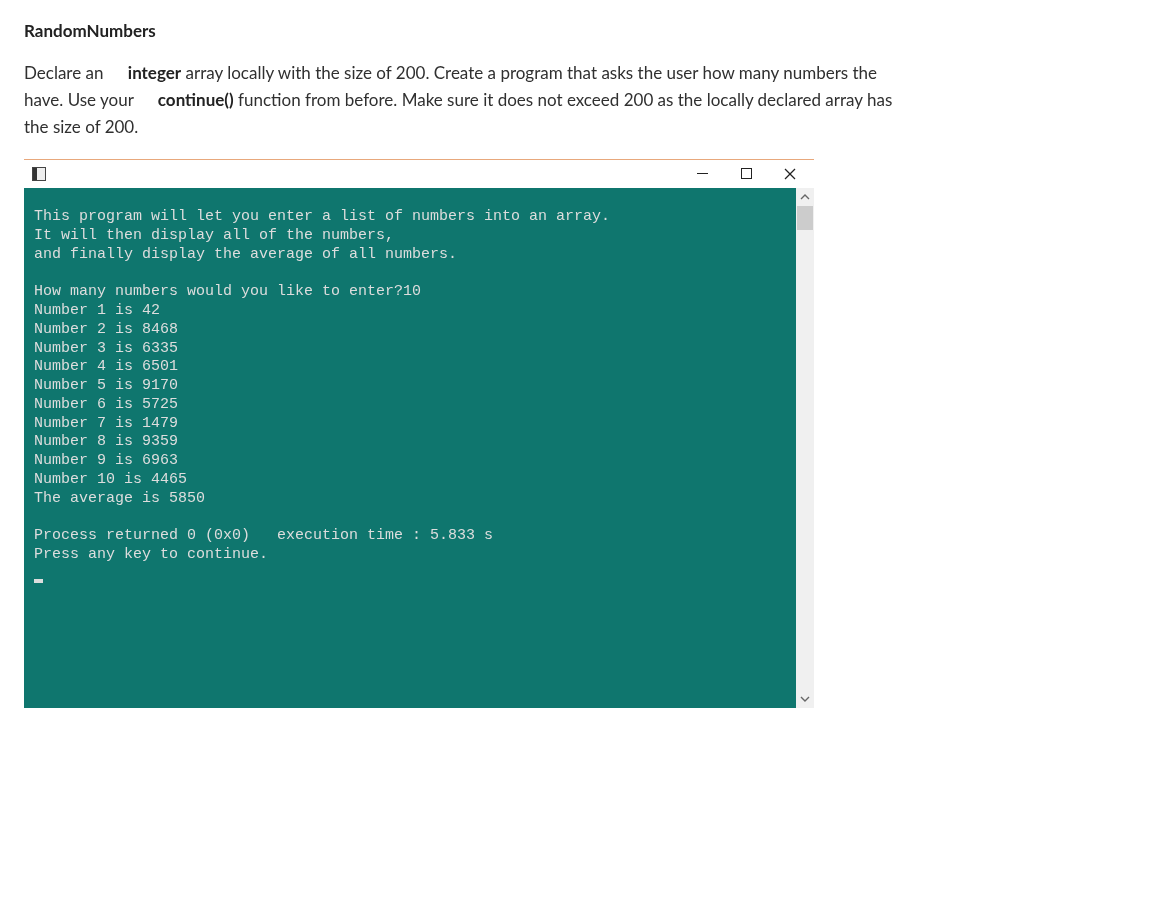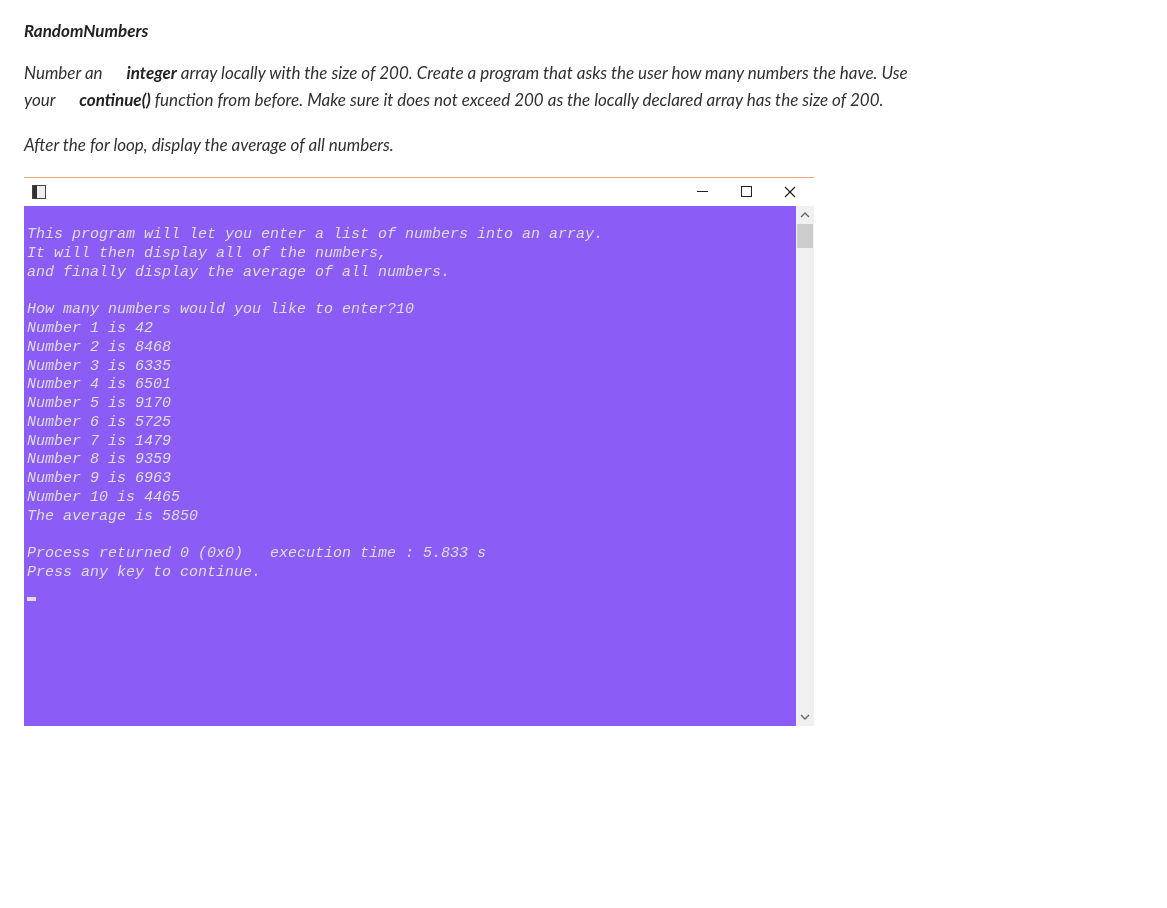--- a/index.html
+++ b/index.html
@@ -6,21 +6,20 @@
     margin: 0;
     padding: 0;
     font-family: 'Segoe UI', 'Lato', Arial, sans-serif;
     color: #333;
     background: #fff;
   }
   .page {
     width: 940px;
     box-sizing: border-box;
     padding: 20px 24px;
-    font-style: italic;
   }
   .heading {
     font-weight: 700;
     font-size: 17px;
     margin: 0 0 18px 0;
     color: #222;
   }
   .para {
     font-size: 17px;
     line-height: 1.6;
@@ -75,26 +74,26 @@
     color: #222;
     cursor: default;
     font-family: Arial, sans-serif;
   }
   .ctl svg { display: block; }
   .console-wrap {
     display: flex;
     width: 790px;
   }
   .console {
-    background: #8b5cf6;
+    background: #0f766e;
     color: #ddd;
     font-family: 'Consolas', 'Courier New', monospace;
     font-size: 15px;
     line-height: 1.25;
-    padding: 2px 0 2px 3px;
+    padding: 2px 0 2px 10px;
     white-space: pre;
     flex: 1;
     min-height: 520px;
     box-sizing: border-box;
   }
   .console .line {
     padding: 0;
     margin: 0;
   }
   .cursor {
@@ -135,26 +134,25 @@
   }
 </style>
 </head>
 <body>
 
 <div class="page">
 
   <p class="heading">RandomNumbers</p>
 
   <p class="para">
-    <span>Number an </span><b>integer</b><span> array locally with the size of 200. Create a program that asks the user how many numbers the have. Use your </span><b>continue()</b><span> function from before. Make sure it does not exceed 200 as the locally declared array has the size of 200.</span>
+    <span>Declare an </span><b>integer</b><span> array locally with the size of 200. Create a program that asks the user how many numbers the have. Use your </span><b>continue()</b><span> function from before. Make sure it does not exceed 200 as the locally declared array has the size of 200.</span>
   </p>
 
 
 
-  <p class="para">After the for loop, display the average of all numbers.</p>
 
   <hr class="hr-orange">
 
   <div class="window">
     <div class="titlebar">
       <span class="icon"></span>
       <div class="controls">
         <span class="ctl">
           <svg width="11" height="11" viewBox="0 0 11 11">
               <line x1="0" y1="5.5" x2="11" y2="5.5" stroke="#222" stroke-width="1"></line>

